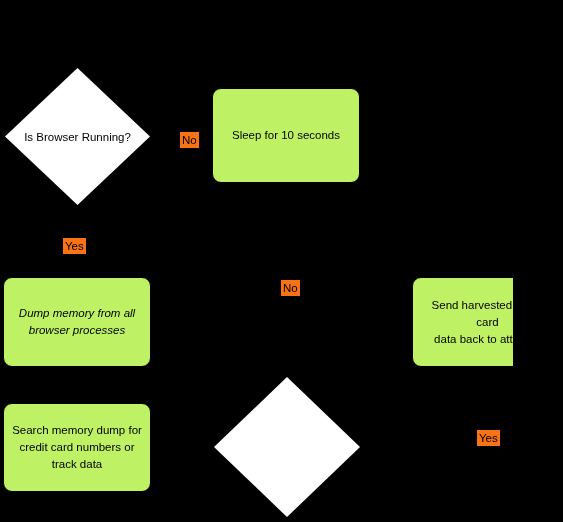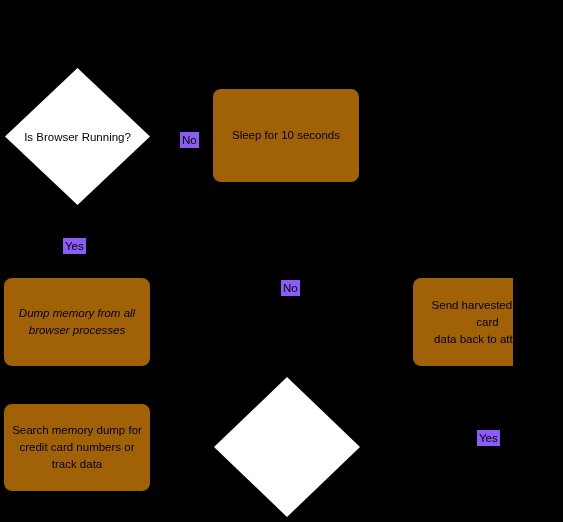--- a/index.html
+++ b/index.html
@@ -17,21 +17,21 @@
     position: relative;
     width: 513px;
     height: 522px;
     background: #000000;
     overflow: hidden;
   }
 
   
   .node-box {
     position: absolute;
-    background: #a16207;
+    background: #bef264;
     border: 1px solid #000000;
     border-radius: 9px;
     box-sizing: border-box;
     display: flex;
     align-items: center;
     justify-content: center;
     text-align: center;
     color: #000000;
     font-size: 11.5px;
     line-height: 17px;
@@ -64,21 +64,21 @@
     color: #000000;
     font-size: 11.5px;
     line-height: 17px;
     white-space: pre-line;
     transform: translateY(-50%);
   }
 
   
   .edge-label {
     position: absolute;
-    background: #8b5cf6;
+    background: #f97316;
     color: #000000;
     font-size: 11.5px;
     line-height: 16px;
     padding: 0 2px;
     white-space: nowrap;
   }
 
   
   .connector {
     position: absolute;

